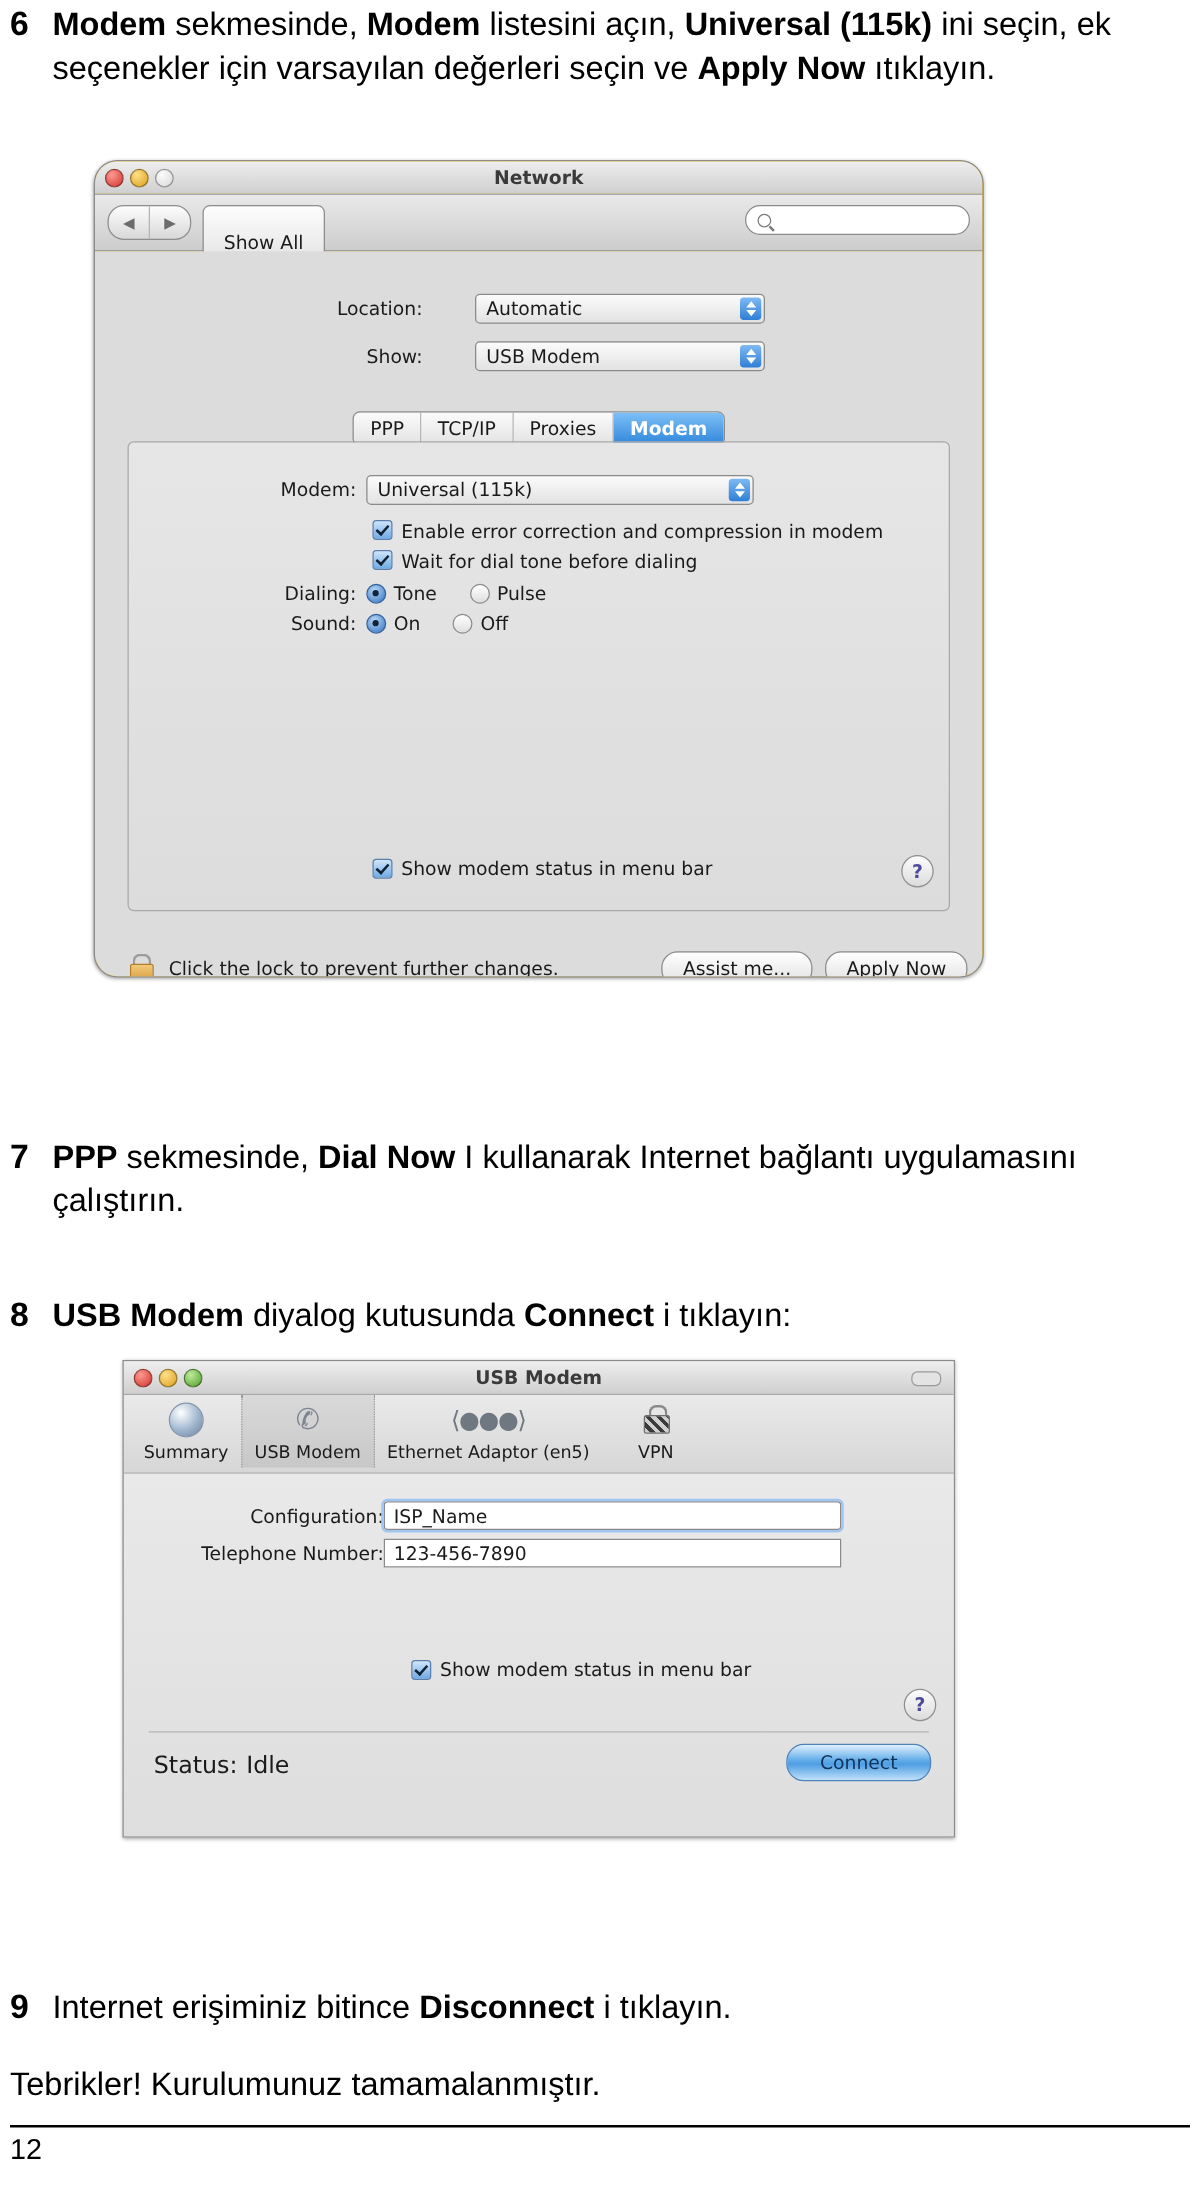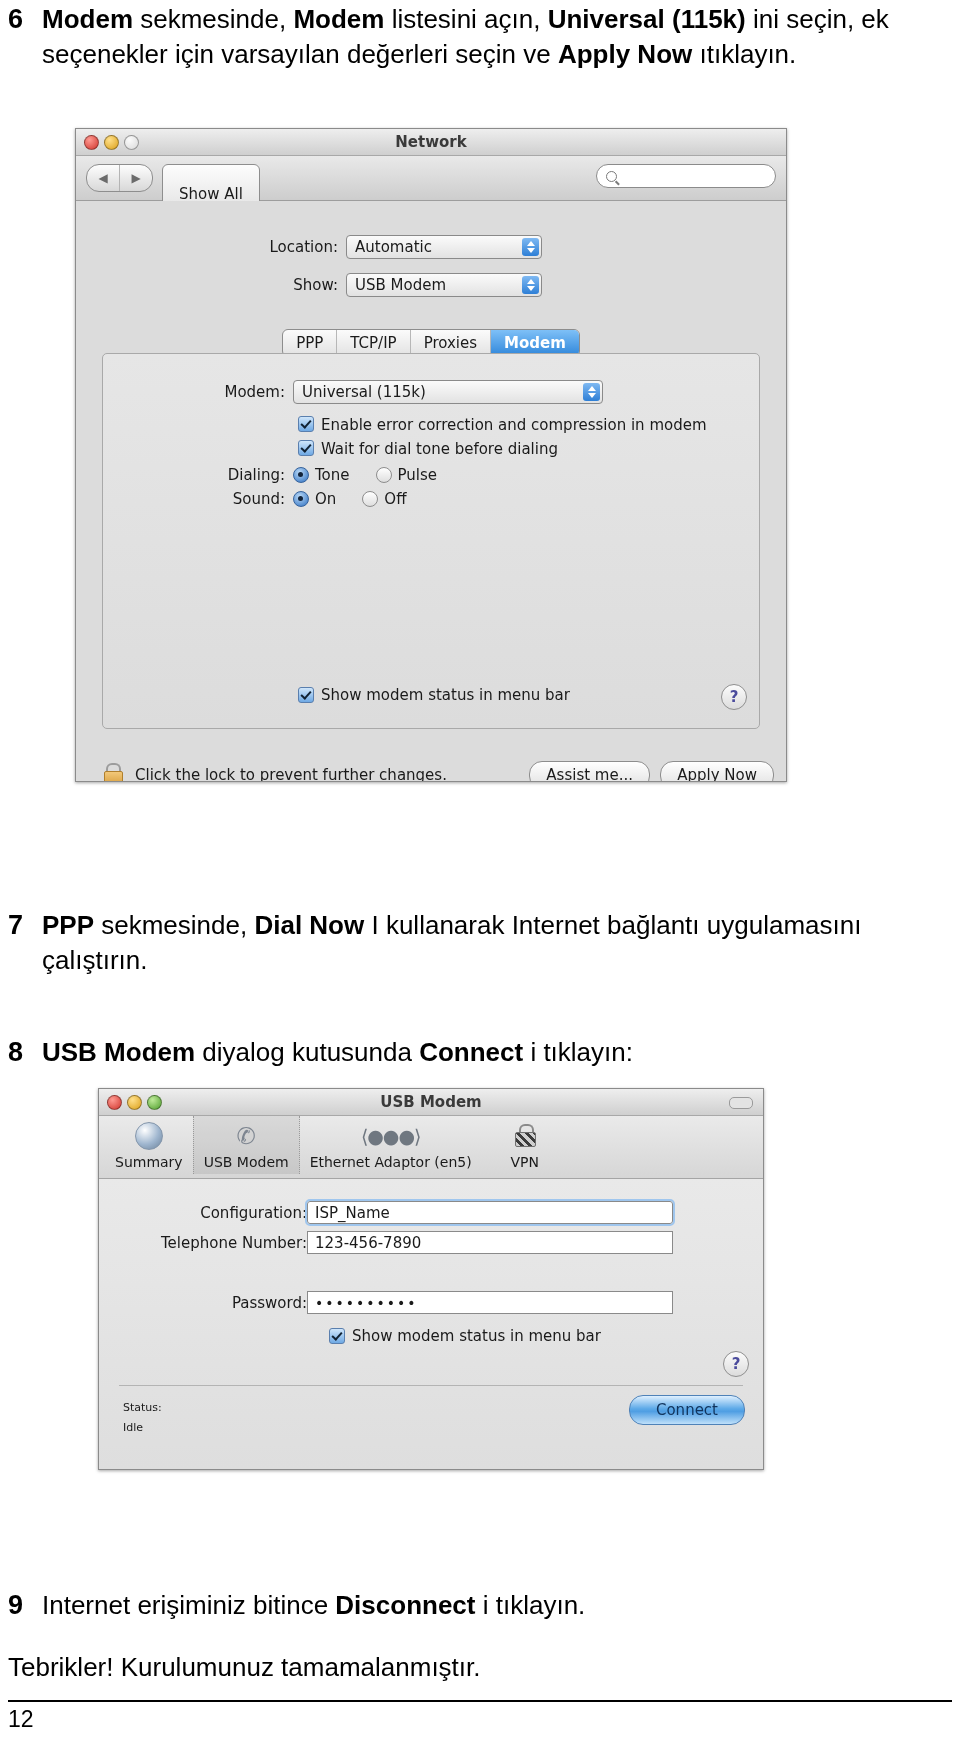--- a/index.html
+++ b/index.html
@@ -50,21 +50,21 @@
   .lt.off{background:radial-gradient(circle at 35% 30%,#fbfbfb,#d9d9d9);}
   .wintitle{
     text-align:center;line-height:26px;font-size:15px;font-weight:600;color:#3a3a3a;
   }
   .win-pill{
     position:absolute;right:10px;top:8px;width:22px;height:10px;
     border:1px solid #9a9a9a;border-radius:5px;background:#e3e3e3;
   }
 
   
-  #network-window{left:75px;top:128px;width:710px;height:652px;background:#eab308;}
+  #network-window{left:75px;top:128px;width:710px;height:652px;background:#eab308;border-radius:19px;}
   .toolbar{
     height:44px;background:linear-gradient(#e9e9e9,#cdcdcd);
     border-bottom:1px solid #9d9d9d;position:relative;
   }
   .navseg{
     position:absolute;left:10px;top:8px;display:flex;height:26px;
     border:1px solid #8e8e8e;border-radius:13px;overflow:hidden;
     background:linear-gradient(#fdfdfd,#d8d8d8);
   }
   .navseg div{
@@ -109,21 +109,21 @@
   }
   .stepper i{
     display:block;width:0;height:0;border-left:4px solid transparent;border-right:4px solid transparent;
   }
   .stepper i.up{border-bottom:5px solid #fff;}
   .stepper i.dn{border-top:5px solid #fff;}
 
   #loc-row{position:absolute;left:0;top:34px;width:100%;}
   #show-row{position:absolute;left:0;top:72px;width:100%;}
   #loc-row .rlabel,#show-row .rlabel{width:262px;padding-right:8px;}
-  #loc-row .popup,#show-row .popup{width:196px;}
+  #loc-row .popup,#show-row .popup{width:232px;margin-left:34px;}
 
   
   .tabgroup{
     position:absolute;left:0;right:0;top:128px;display:flex;justify-content:center;
   }
   .tabs{
     display:flex;height:26px;border:1px solid #8d8d8d;border-radius:6px;overflow:hidden;
     background:linear-gradient(#fbfbfb,#e2e2e2);
   }
   .tab{
@@ -239,21 +239,21 @@
   #pwd-row{top:112px;}
   .dots{letter-spacing:2px;font-size:14px;}
 
   #usb-chk{position:absolute;left:230px;top:148px;display:flex;align-items:center;font-size:15px;}
   .usb-help{
     position:absolute;right:14px;top:172px;width:24px;height:24px;border-radius:50%;
     border:1px solid #8f8f8f;background:linear-gradient(#fcfcfc,#dcdcdc);
     display:flex;align-items:center;justify-content:center;font-size:15px;font-weight:bold;color:#4b4b9c;
   }
   .divider{position:absolute;left:20px;right:20px;top:206px;border-top:1px solid #b4b4b4;}
-  #status-row{position:absolute;left:24px;top:222px;font-size:11px;display:flex;gap:7px;flex-direction:column;}
+  #status-row{position:absolute;left:24px;top:222px;font-size:19px;display:flex;gap:7px;}
   #connect-btn{
     position:absolute;right:18px;top:216px;height:28px;padding:0 26px;
     display:flex;align-items:center;justify-content:center;
     border:1px solid #4f82b8;border-radius:14px;color:#10335c;font-size:15px;
     background:linear-gradient(#dff0ff,#5eaae8 45%,#4f9ee3 55%,#bfe0fa);
   }
 </style>
 </head>
 <body>
 
@@ -451,26 +451,20 @@
       </div>
 
       <div class="frow" id="tel-row">
         <div class="rlabel">Telephone Number:</div>
         <div class="field">
           <span>123-456-7890</span>
         </div>
       </div>
 
 
-      <div class="frow" id="pwd-row">
-        <div class="rlabel">Password:</div>
-        <div class="field">
-          <span class="dots">••••••••••</span>
-        </div>
-      </div>
 
       <div id="usb-chk">
         <span class="cbox"></span>
         <span>Show modem status in menu bar</span>
       </div>
 
       <div class="usb-help">?</div>
 
       <div class="divider"></div>
 

